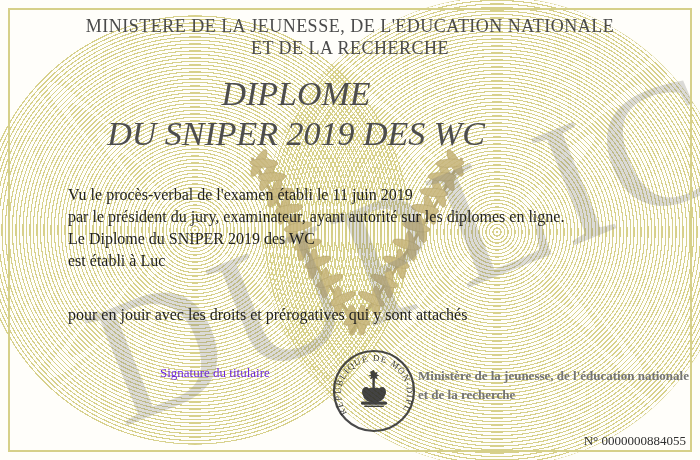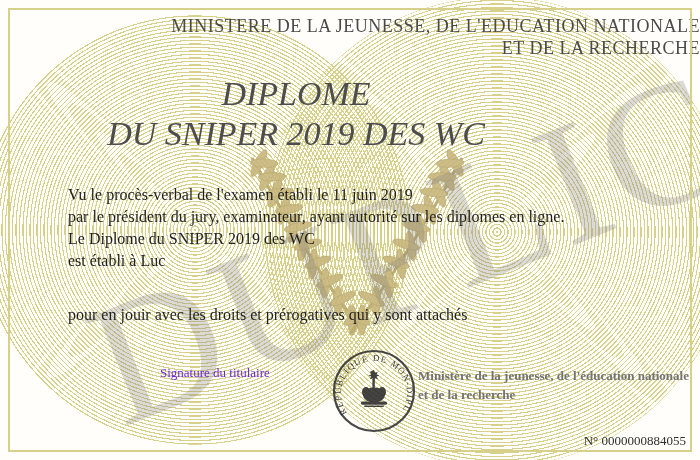--- a/index.html
+++ b/index.html
@@ -22,21 +22,21 @@
     border:2px solid #d6d08a;pointer-events:none;
   }
   .laurel{ position:absolute;left:212px;top:138px;width:290px;height:200px;opacity:.9; }
   .watermark{
     position:absolute;left:120px;top:282px;
     font-size:175px;line-height:1;font-family:"Liberation Serif",serif;
     color:rgba(125,125,125,0.28);letter-spacing:6px;white-space:nowrap;
     transform:rotate(-22deg);transform-origin:0 80%;
   }
   .hdr{
-    position:absolute;top:15px;left:0;width:700px;text-align:right;
+    position:absolute;top:15px;left:0;width:700px;text-align:center;
     font-size:18px;line-height:22px;letter-spacing:.5px;color:#4a4a4a;
   }
   .title{
     position:absolute;top:74px;left:0;width:592px;text-align:center;
     font-size:34px;line-height:40px;color:#4d4d4d;font-style:italic;
   }
   .body-text{
     position:absolute;left:68px;top:184px;width:540px;
     font-size:16px;line-height:22px;color:#1f1f1f;
   }

